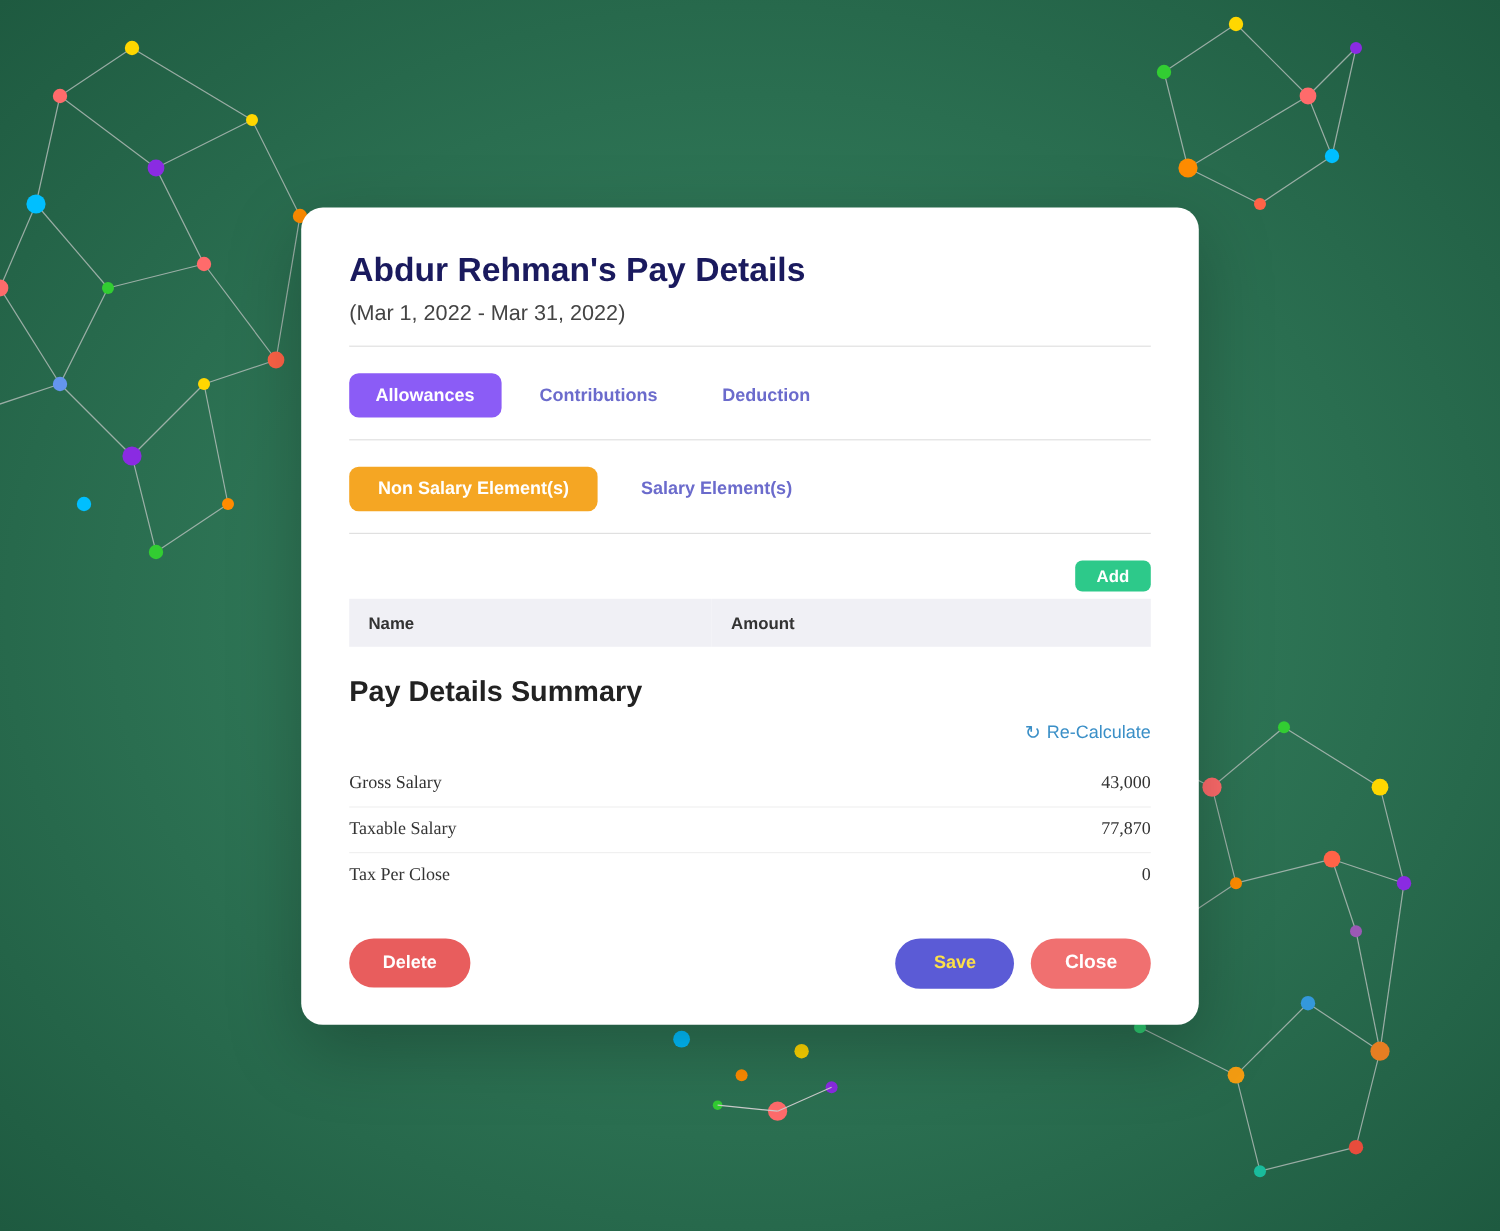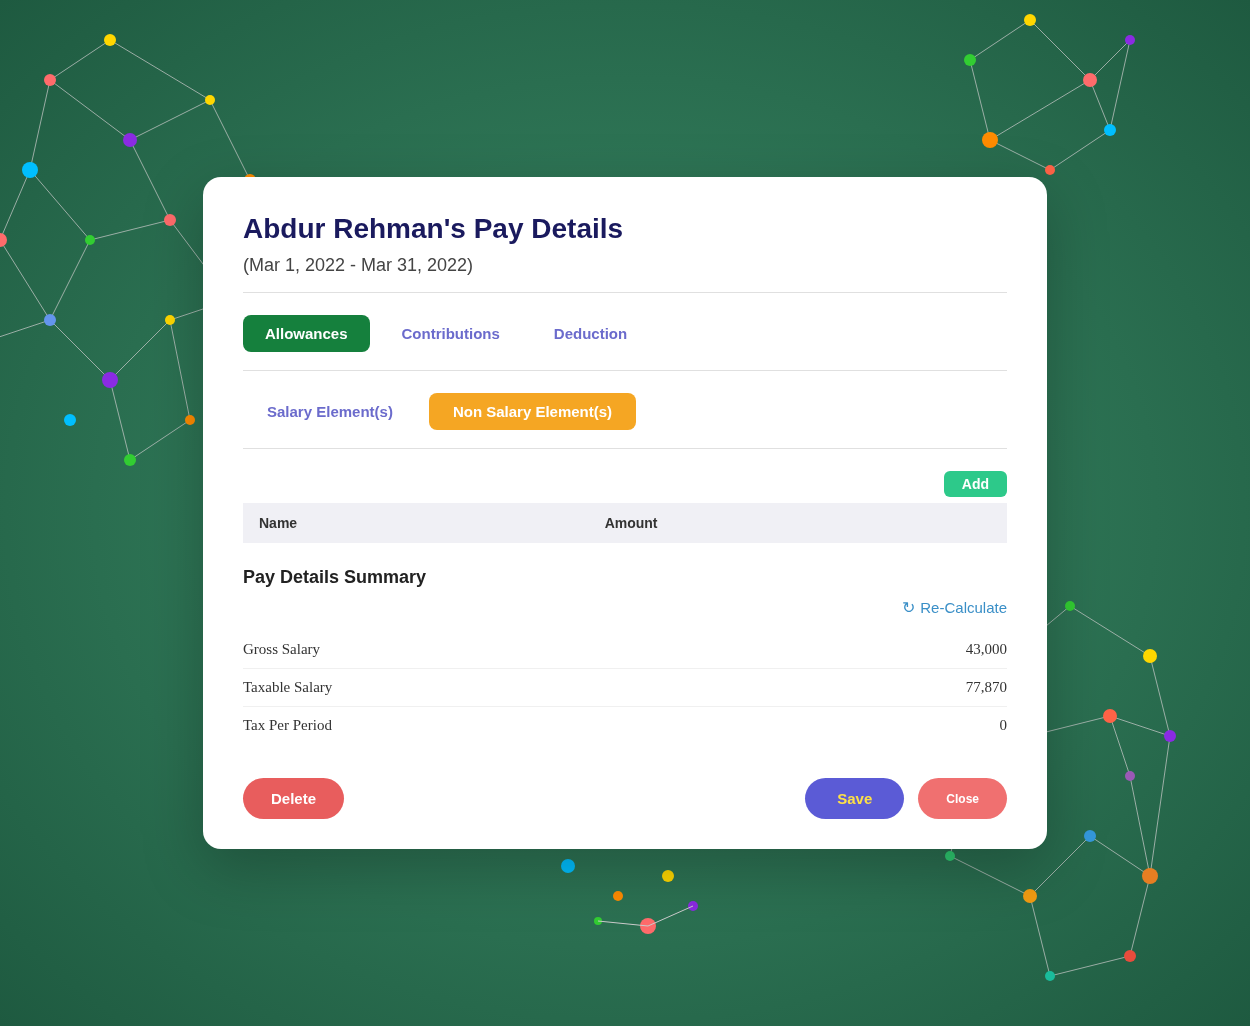--- a/index.html
+++ b/index.html
@@ -21,21 +21,21 @@
       display: flex;
       align-items: center;
       justify-content: center;
       z-index: 10;
     }
 
     .modal {
       background: #fff;
       border-radius: 18px;
       box-shadow: 0 20px 60px rgba(0,0,0,0.25);
-      width: 844px;
+      width: 748px;
       min-height: 560px;
       padding: 36px 40px 30px 40px;
       position: relative;
       z-index: 20;
     }
 
     .modal-title {
       font-size: 28px;
       font-weight: 800;
       color: #1a1a5e;
@@ -63,21 +63,21 @@
       border-radius: 8px;
       font-size: 15px;
       font-weight: 600;
       cursor: pointer;
       border: none;
       background: transparent;
       color: #6b6bcc;
     }
 
     .tab-btn.active {
-      background: #15803d;
+      background: #8b5cf6;
       color: #fff;
     }
 
     .sub-tabs-row {
       display: flex;
       gap: 12px;
       margin-top: 22px;
       margin-bottom: 22px;
       padding-bottom: 18px;
       border-bottom: 1px solid #e0e0e0;
@@ -137,21 +137,21 @@
       font-size: 14px;
       color: #333;
       font-weight: 600;
     }
 
     .summary-section {
       margin-top: 6px;
     }
 
     .summary-title {
-      font-size: 18px;
+      font-size: 24px;
       font-weight: 700;
       color: #222;
       margin-bottom: 10px;
     }
 
     .recalculate-row {
       display: flex;
       justify-content: flex-end;
       margin-bottom: 14px;
     }
@@ -224,21 +224,21 @@
       font-weight: 700;
       cursor: pointer;
     }
 
     .close-btn {
       background: #f07070;
       color: #fff;
       border: none;
       border-radius: 30px;
       padding: 12px 28px;
-      font-size: 12px;
+      font-size: 16px;
       font-weight: 700;
       cursor: pointer;
     }
 
     
     .network-left {
       position: absolute;
       left: -30px;
       top: 20px;
       width: 320px;
@@ -373,22 +373,22 @@
 
     <div class="date-range">(Mar 1, 2022 - Mar 31, 2022)</div>
 
     <div class="tabs-row">
       <button class="tab-btn active">Allowances</button>
       <button class="tab-btn">Contributions</button>
       <button class="tab-btn">Deduction</button>
     </div>
 
     <div class="sub-tabs-row">
+      <button class="sub-tab-btn active">Non Salary Element(s)</button>
       <button class="sub-tab-btn">Salary Element(s)</button>
-      <button class="sub-tab-btn active">Non Salary Element(s)</button>
     </div>
 
     <div class="table-section">
       <div class="add-btn-row">
         <button class="add-btn">Add</button>
       </div>
       <table class="data-table">
         <thead>
           <tr>
             <th>Name</th>
@@ -412,21 +412,21 @@
 
       <div class="summary-row">
         <span>Gross Salary</span>
         <span class="summary-amount">43,000</span>
       </div>
       <div class="summary-row">
         <span>Taxable Salary</span>
         <span class="summary-amount">77,870</span>
       </div>
       <div class="summary-row">
-        <span>Tax Per Period</span>
+        <span>Tax Per Close</span>
         <span class="summary-amount">0</span>
       </div>
     </div>
 
     <div class="footer-btns">
       <button class="delete-btn">Delete</button>
       <div class="right-btns">
         <button class="save-btn">Save</button>
         <button class="close-btn">Close</button>
       </div>

